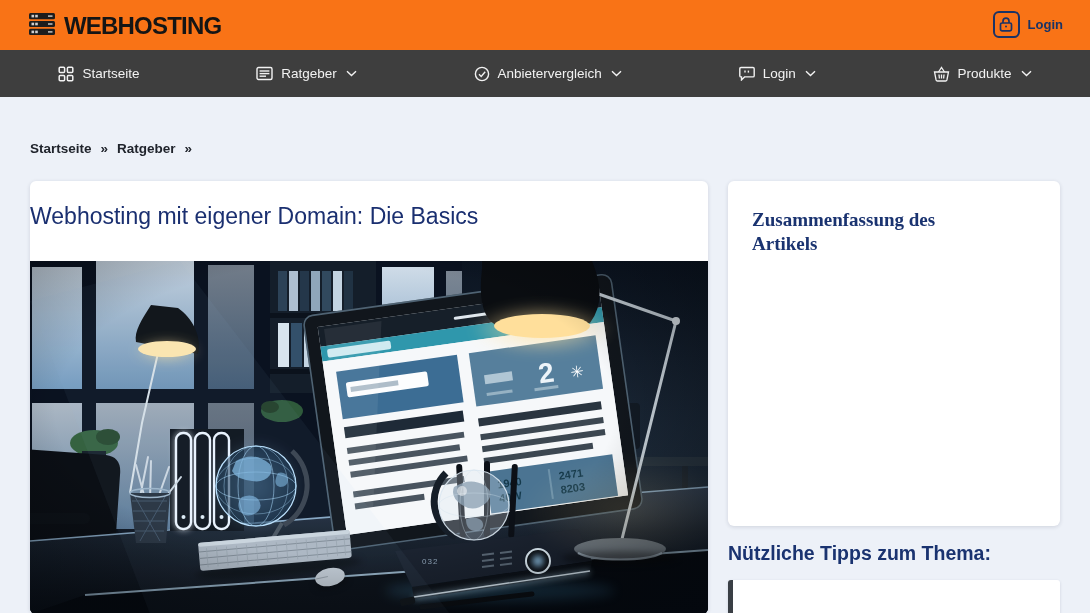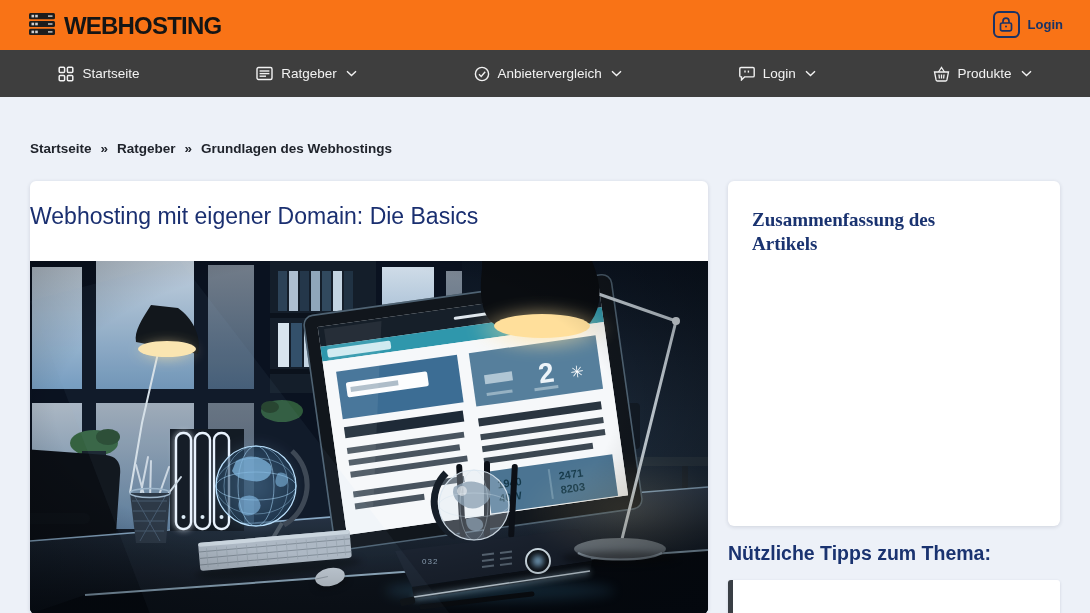--- a/index.html
+++ b/index.html
@@ -165,21 +165,20 @@
         </svg>
     </span>
   </div>
 </div>
 
 <div class="breadcrumb">
   <span class="crumb-link">Startseite</span>
   <span class="sep">»</span>
   <span class="crumb-link">Ratgeber</span>
   <span class="sep">»</span>
-  <span>Grundlagen des Webhostings</span>
 </div>
 
 <div class="content">
 
   <div class="article-card">
     <div class="title-block">
       <div class="article-title">Webhosting mit eigener Domain: Die Basics</div>
     </div>
 
     <svg class="hero" viewBox="0 0 678 353">

